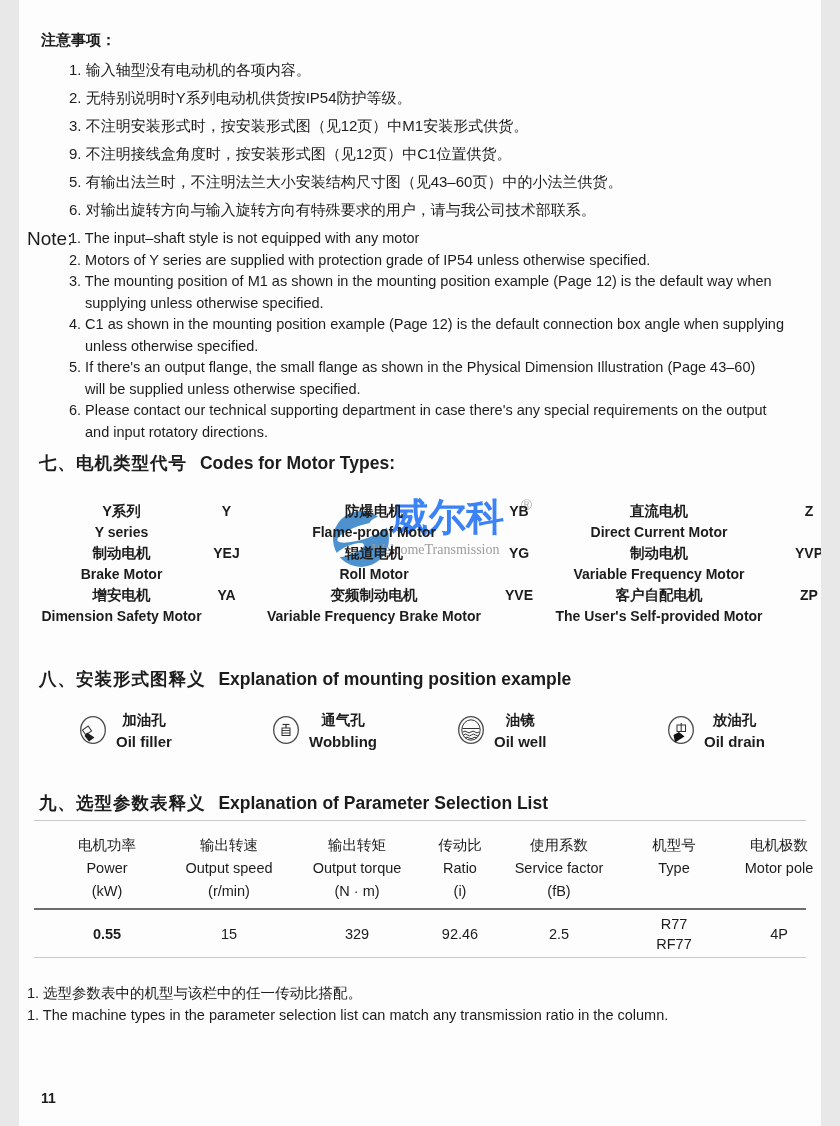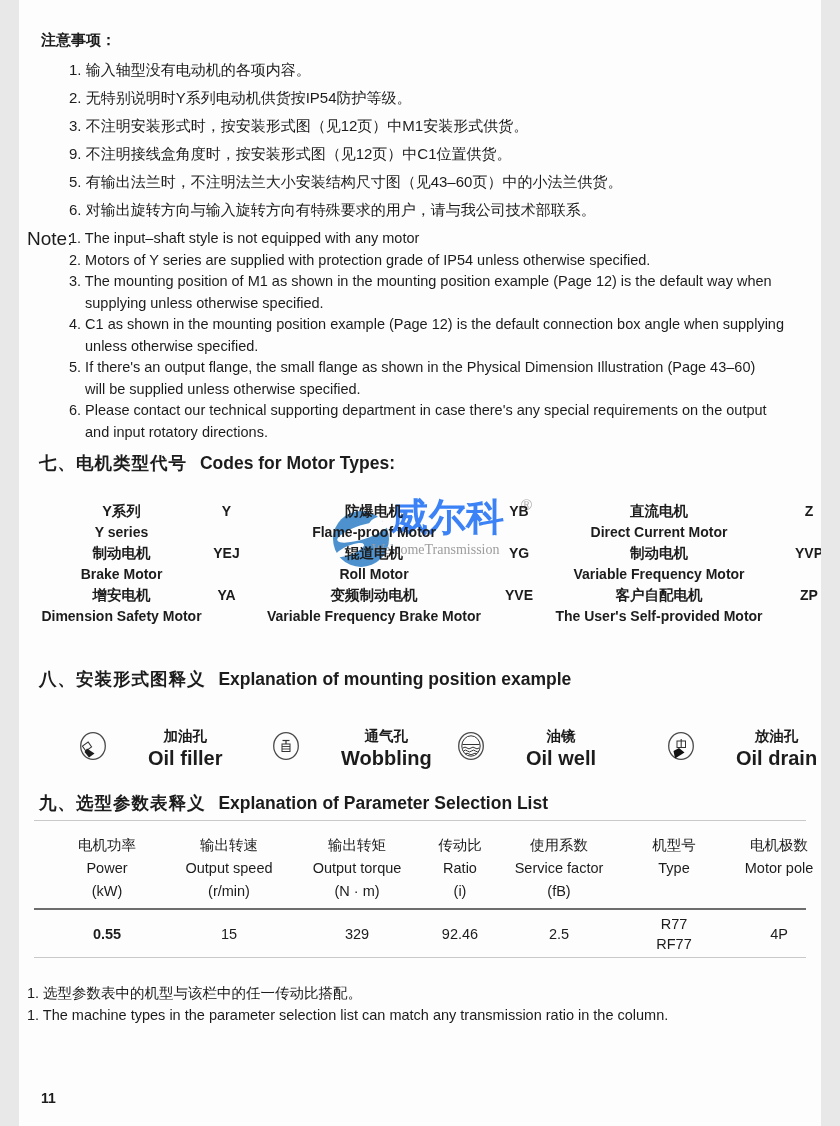--- a/index.html
+++ b/index.html
@@ -42,25 +42,25 @@
   
   .watermark{position:absolute;left:285px;top:-5px;width:240px;height:80px;z-index:0;}
   .wm-logo{position:absolute;left:8px;top:14px;width:58px;height:58px;}
   .wm-cn{position:absolute;left:66px;top:-2px;font-size:38px;line-height:46px;font-weight:bold;
          color:#3b82f6;letter-spacing:0px;white-space:nowrap;}
   .wm-reg{position:absolute;left:197px;top:0px;font-size:15px;color:#b0acac;}
   .wm-en{position:absolute;left:48px;top:46px;font-size:14px;color:#9d9d9d;
          font-family:"Liberation Serif","DejaVu Serif",serif;white-space:nowrap;}
   
   .legend-row{position:relative;margin-top:18px;height:54px;}
-  .legend-item{position:absolute;top:16px;display:flex;gap:32px;}
+  .legend-item{position:absolute;top:0;display:flex;}
   .legend-item .glyph{margin-top:6px;}
   .legend-labels{margin-left:9px;text-align:center;}
   .legend-labels .cn{font-size:14.5px;line-height:22px;font-weight:bold;}
-  .legend-labels .en{font-size:20px;line-height:22px;font-weight:bold;}
+  .legend-labels .en{font-size:15px;line-height:22px;font-weight:bold;}
   .li-1{left:60px;} .li-2{left:253px;} .li-3{left:438px;} .li-4{left:648px;}
   
   .param-table{margin:5px 15px 0 15px;border-top:1px solid #c9c9c9;}
   .pt-grid{display:grid;grid-template-columns:146px 98px 158px 48px 150px 80px 130px;}
   .pt-head{padding:13px 0 5px 0;border-bottom:2px solid #6d6d6d;}
   .pt-col{text-align:center;}
   .pt-col div{font-size:14.5px;line-height:23px;white-space:nowrap;}
   .pt-body{padding:4px 0 3px 0;border-bottom:1px solid #c9c9c9;}
   .pt-val{display:flex;align-items:center;justify-content:center;text-align:center;
           font-size:14.5px;line-height:20px;min-height:40px;}

